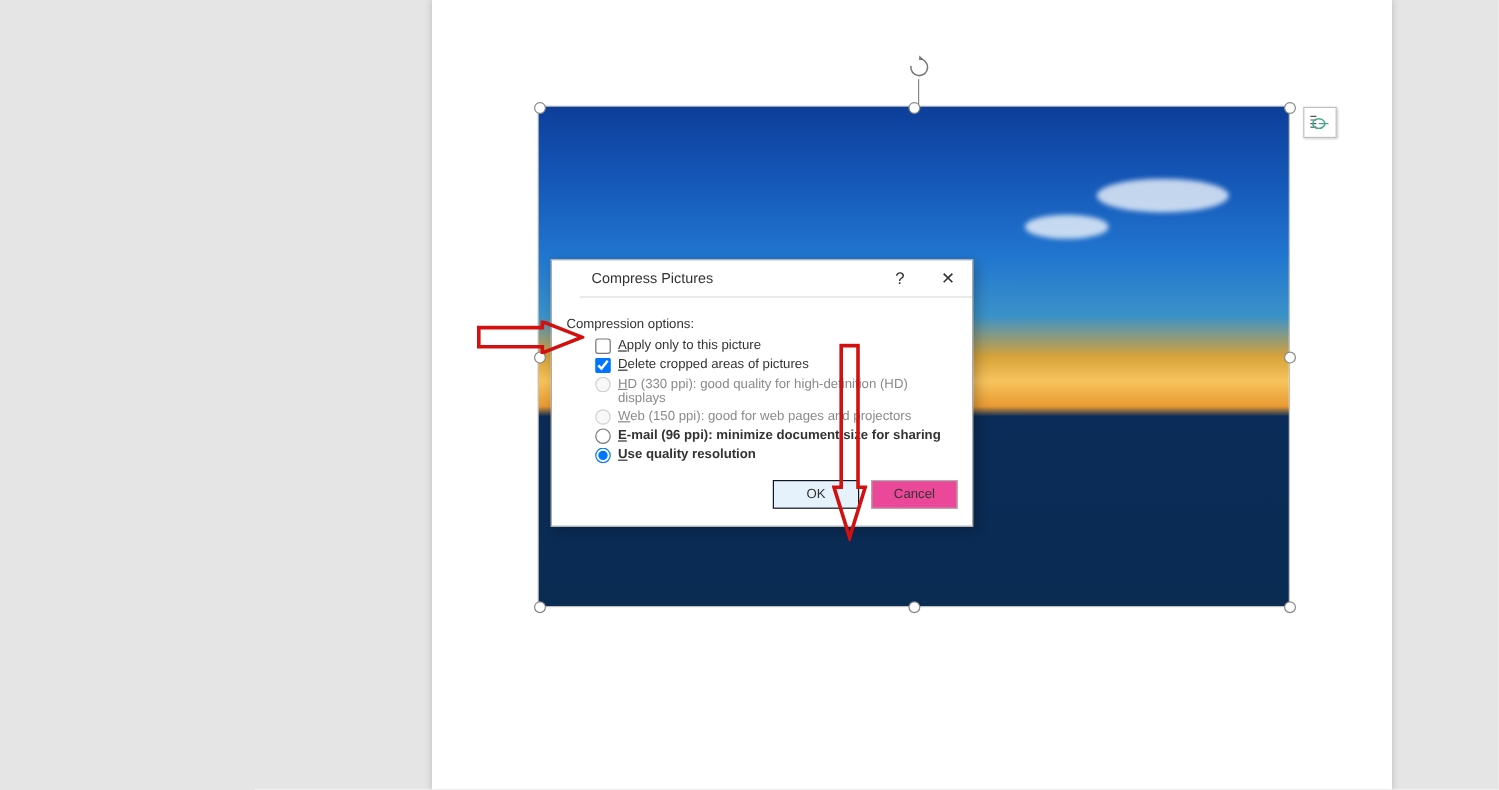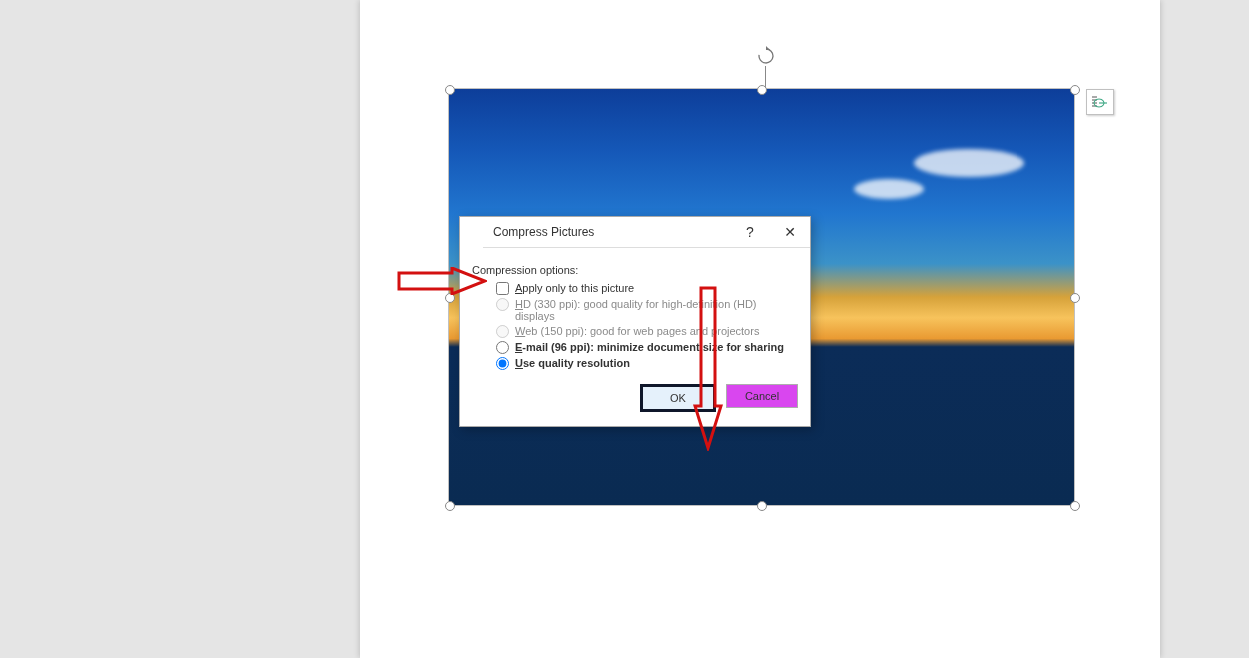--- a/index.html
+++ b/index.html
@@ -153,28 +153,28 @@
   .btn-row {
     display: flex;
     justify-content: flex-end;
     gap: 10px;
     margin-top: 14px;
   }
   .btn {
     min-width: 70px;
     height: 22px;
     border: 1px solid #adadad;
-    background: #d946ef;
+    background: #ec4899;
     font-size: 11px;
     display: flex;
     align-items: center;
     justify-content: center;
   }
   .btn.primary {
-    border: 3px solid #0f172a;
+    border: 1px solid #0f172a;
     background: #e5f1fb;
     margin-left: 32px;
   }
 
   
   .arrow1 {
     position: absolute;
     left: 397px;
     top: 267px;
     width: 90px;
@@ -234,20 +234,24 @@
   </div>
   <div class="content">
 
     <div class="group-label">Compression options:</div>
 
     <div class="option-row">
       <input type="checkbox" style="">
       <label><u>A</u><span>pply only to this picture</span></label>
     </div>
 
+    <div class="option-row">
+      <input type="checkbox" checked="" style="">
+      <label><u>D</u><span>elete cropped areas of pictures</span></label>
+    </div>
 
 
     <div class="option-row disabled">
       <input type="radio" name="tgt" disabled="" style="">
       <label><u>H</u><span>D (330 ppi): good quality for high-definition (HD) displays</span></label>
     </div>
     <div class="option-row disabled">
       <input type="radio" name="tgt" disabled="" style="">
       <label><u>W</u><span>eb (150 ppi): good for web pages and projectors</span></label>
     </div>

